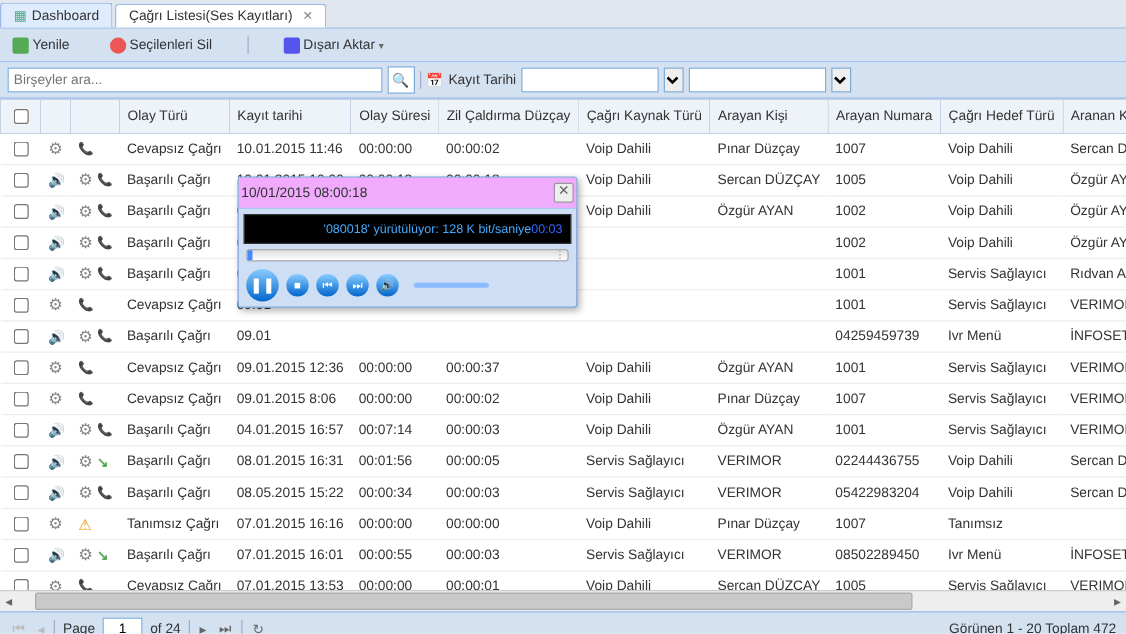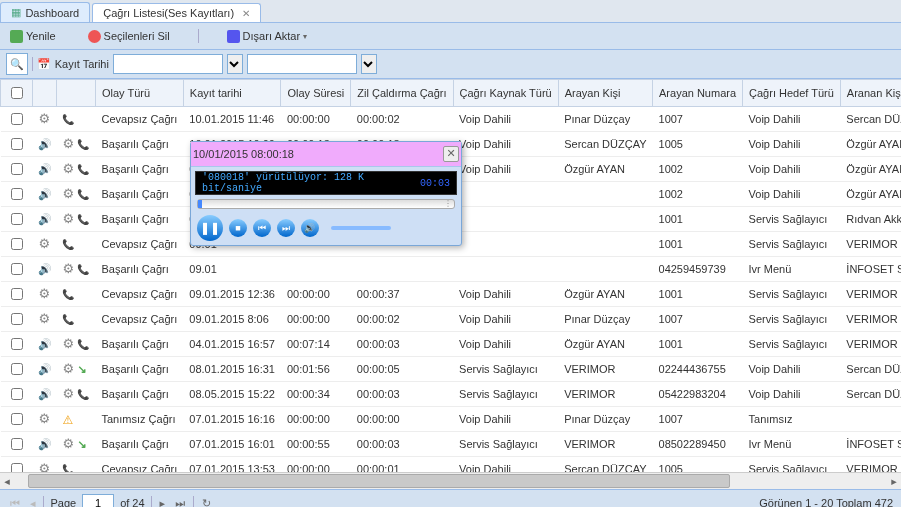--- a/index.html
+++ b/index.html
@@ -30,21 +30,21 @@
 .ic.warn::before{content:"⚠";color:#e90;font-size:12px}
 .ic.phone-g{color:#5a5}
 .ic.phone-g::before{content:"📞";font-size:10px;filter:hue-rotate(60deg)}
 .ic.phone-r{color:#555}
 .ic.phone-r::before{content:"📞";font-size:10px}
 .ic.arrow{color:#5a5}
 .ic.arrow::before{content:"↘";font-size:11px;font-weight:bold}
 .player{position:absolute;left:190px;top:62px;width:270px;background:#cedff5;border:1px solid #7aa7d8;border-radius:3px;box-shadow:2px 2px 6px rgba(0,0,0,0.3);z-index:10}
 .player-hd{background:#f0abfc;padding:4px 2px;font-weight:normal;font-size:11px;display:flex;justify-content:space-between;align-items:center;border-bottom:1px solid #a9c7ec}
 .player-hd .x{cursor:pointer;color:#666;width:14px;height:14px;border:1px solid #999;text-align:center;line-height:12px;background:#eee;border-radius:2px}
-.player-screen{background:#000;color:#0f0;font-family:Liberation Mono, monospace;font-size:10px;padding:4px 6px;margin:4px;height:14px;display:flex;justify-content:space-between;align-items:center;border:1px solid #333}
+.player-screen{background:#000;color:#0f0;font-family:Liberation Sans, sans-serif;font-size:10px;padding:4px 6px;margin:4px;height:14px;display:flex;justify-content:flex-end;align-items:center;border:1px solid #333}
 .player-screen .t{color:#36f}
 .player-bar{margin:2px 6px;height:8px;background:linear-gradient(#ddd,#fff);border:1px solid #aaa;border-radius:3px;position:relative}
 .player-bar .prog{position:absolute;left:0;top:0;bottom:0;width:4px;background:#48f}
 .player-bar .dots{position:absolute;right:2px;top:-1px;color:#888;font-size:8px}
 .player-ctl{display:flex;align-items:center;gap:6px;padding:4px 6px}
 .pbtn{width:18px;height:18px;border-radius:50%;background:linear-gradient(#8cf,#06c);color:#fff;display:flex;align-items:center;justify-content:center;cursor:pointer;font-size:9px}
 .pbtn.big{width:26px;height:26px;font-size:12px}
 .vol{width:60px;height:4px;background:#8bf;border-radius:2px;margin-left:6px}
 .hscroll{height:16px;background:#eee;border-top:1px solid #ccc;display:flex;align-items:center}
 .hscroll .thumb{height:12px;width:700px;background:#c9c9c9;border:1px solid #aaa;margin-left:14px;border-radius:2px}
@@ -82,20 +82,21 @@
     </div>
   <span class="sep"></span>
   <div class="tbtn">
       <span class="ti export"></span>
       <span>Dışarı Aktar</span>
       <span style="font-size:8px;color:#666">▾</span>
     </div>
 </div>
 
 <div class="searchbar">
+  <input type="text" style="width: 290px;" placeholder="Birşeyler ara...">
   <div class="sbtn">
       <span>🔍</span>
     </div>
   <span class="sep"></span>
   <span>📅</span>
   <span>Kayıt Tarihi</span>
   <input type="text" style="width: 100px;">
   <select style="width:16px"></select>
   <input type="text" style="width: 100px;">
   <select style="width:16px"></select>
@@ -104,21 +105,21 @@
 <div class="grid-wrap">
 <table>
 <thead>
         <tr id="hdr">
           <th style="width: 18px;"><input type="checkbox" class="chk" style=""></th>
           <th style="width: 16px;"></th>
           <th style="width: 16px;"></th>
           <th>Olay Türü</th>
           <th>Kayıt tarihi</th>
           <th>Olay Süresi</th>
-          <th>Zil Çaldırma Çağrı</th>
+          <th>Zil Çaldırma Düzçay</th>
           <th>Çağrı Kaynak Türü</th>
           <th>Arayan Kişi</th>
           <th>Arayan Numara</th>
           <th>Çağrı Hedef Türü</th>
           <th>Aranan Kişi</th>
         </tr>
       </thead>
 <tbody id="tbody">
         <tr>
           <td><input type="checkbox" class="chk" style=""></td>

